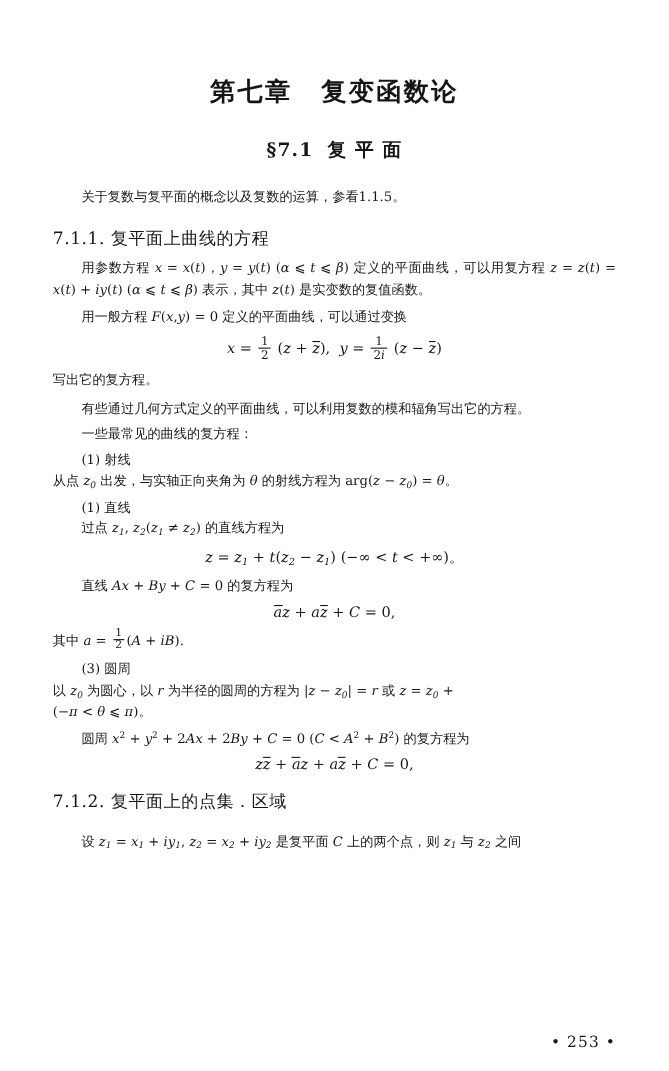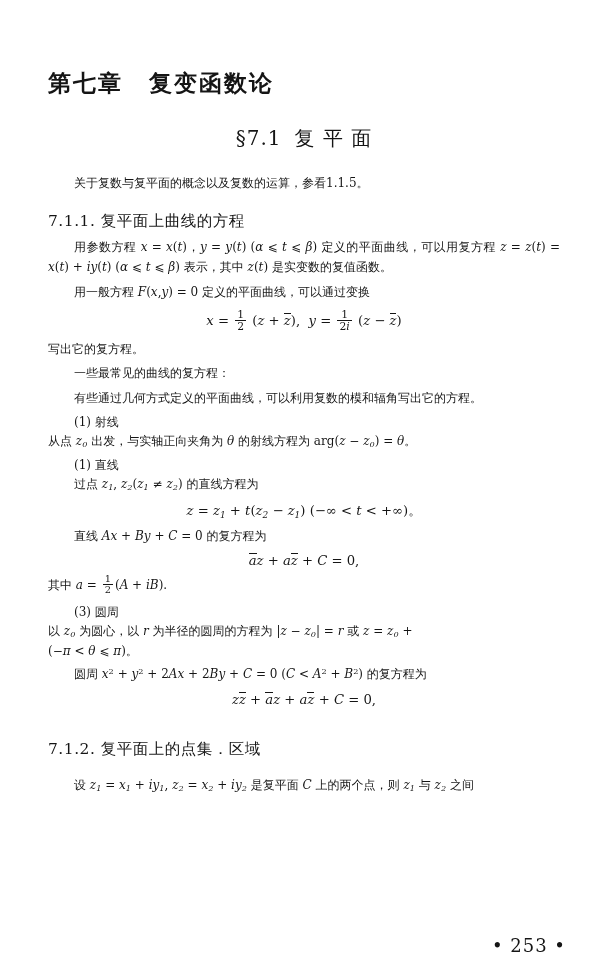--- a/index.html
+++ b/index.html
@@ -24,35 +24,35 @@
     background: #fdfdfd;
     filter: contrast(1.05);
   }
   .content {
     position: absolute;
     left: 48px;
     top: 58px;
     width: 512px;
   }
   .chapter-title {
-    text-align: left;
+    text-align: center;
     font-size: 23px;
     font-weight: bold;
     letter-spacing: 2px;
     margin: 10px 0 0 0;
     font-family: "DejaVu Serif", serif;
   }
   .chapter-title .gap {
     display: inline-block;
     width: 26px;
   }
   .section-title {
     text-align: center;
-    font-size: 20px;
-    font-weight: normal;
+    font-size: 17px;
+    font-weight: bold;
     margin: 26px 0 0 0;
     letter-spacing: 1px;
     font-family: "DejaVu Serif", serif;
   }
   .section-title .sec-num {
     font-family: "DejaVu Serif", serif;
   }
   .section-title .sp {
     display: inline-block;
     width: 13px;
@@ -109,23 +109,23 @@
   .sqrt > .rad-body {
     border-top: 1px solid #1a1a1a;
     padding: 0 2px 0 2px;
     display: inline-block;
     margin-left: -1px;
   }
   sub { font-size: 0.68em; vertical-align: -0.28em; font-style: italic; }
   sup { font-size: 0.68em; vertical-align: 0.45em; }
   .footer {
     position: absolute;
-    right: 42px;
+    right: 48px;
     bottom: 18px;
-    font-size: 18px;
+    font-size: 14px;
     font-family: "DejaVu Serif", serif;
     letter-spacing: 1px;
   }
 </style>
 </head>
 <body>
 
 <div class="page">
   <div class="content">
 
@@ -155,23 +155,23 @@
     <div class="eq">
       <span class="mi">x</span> =
       <span class="frac"><span class="num">1</span><span class="den">2</span></span>
       (<span class="mi">z</span> + <span class="ovl"><span class="mi">z</span></span>), &nbsp;<span class="mi">y</span> =
       <span class="frac"><span class="num">1</span><span class="den">2<span class="mi">i</span></span></span>
       (<span class="mi">z</span> − <span class="ovl"><span class="mi">z</span></span>)
     </div>
 
     <p class="noindent">写出它的复方程。</p>
 
+    <p class="indent" style="margin-top:6px;">有些通过几何方式定义的平面曲线，可以利用复数的模和辐角写出它的方程。</p>
+
     <p class="indent" style="margin-top:4px;">一些最常见的曲线的复方程：</p>
-
-    <p class="indent" style="margin-top:6px;">有些通过几何方式定义的平面曲线，可以利用复数的模和辐角写出它的方程。</p>
 
     <p class="indent" style="margin-top:4px;">(1) 射线</p>
 
     <p class="noindent">
       从点 <span class="mi">z</span><sub>0</sub> 出发，与实轴正向夹角为 <span class="mi">θ</span> 的射线方程为 arg(<span class="mi">z</span> − <span class="mi">z</span><sub>0</sub>) = <span class="mi">θ</span>。
     </p>
 
     <p class="indent" style="margin-top:4px;">(1) 直线</p>
 
     <p class="indent">
@@ -202,21 +202,21 @@
 
     <p class="indent" style="margin-top:4px;">
       圆周 <span class="mi">x</span><sup>2</sup> + <span class="mi">y</span><sup>2</sup> + 2<span class="mi">Ax</span> + 2<span class="mi">By</span> + <span class="mi">C</span> = 0 (<span class="mi">C</span> &lt; <span class="mi">A</span><sup>2</sup> + <span class="mi">B</span><sup>2</sup>) 的复方程为
     </p>
 
     <div class="eq">
       <span class="mi">z</span><span class="ovl"><span class="mi">z</span></span> + <span class="ovl"><span class="mi">a</span></span><span class="mi">z</span> + <span class="mi">a</span><span class="ovl"><span class="mi">z</span></span> + <span class="mi">C</span> = 0,
     </div>
 
 
-    <div class="sub-head" style="margin-top:32px;">
+    <div class="sub-head" style="margin-top:16px;">
       <span>7.1.2.</span>
       <span>复平面上的点集．区域</span>
     </div>
 
     <p class="indent" style="margin-top:16px;">
       设 <span class="mi">z</span><sub>1</sub> = <span class="mi">x</span><sub>1</sub> + <span class="mi">iy</span><sub>1</sub>, <span class="mi">z</span><sub>2</sub> = <span class="mi">x</span><sub>2</sub> + <span class="mi">iy</span><sub>2</sub> 是复平面 <span class="mi">C</span> 上的两个点，则 <span class="mi">z</span><sub>1</sub> 与 <span class="mi">z</span><sub>2</sub> 之间
     </p>
 
   </div>
 

